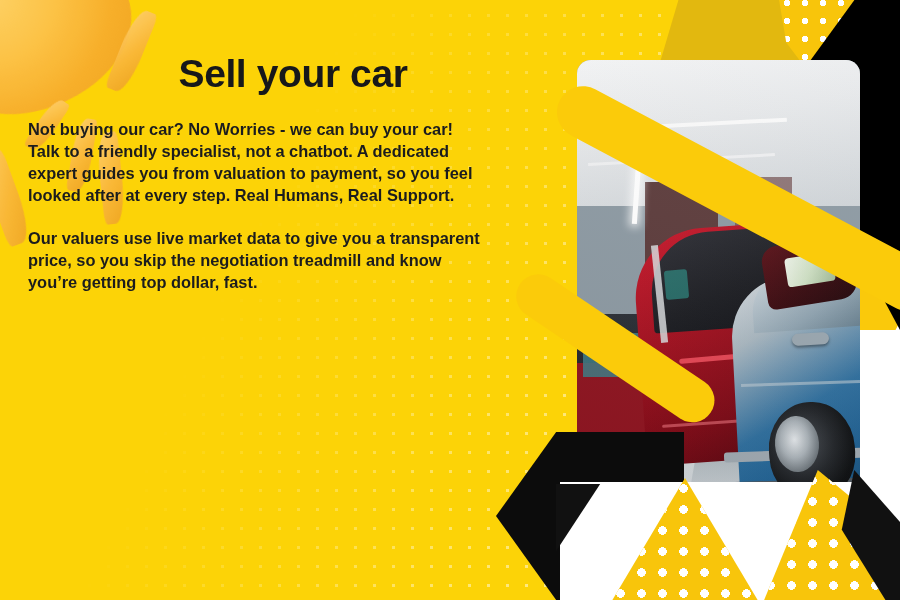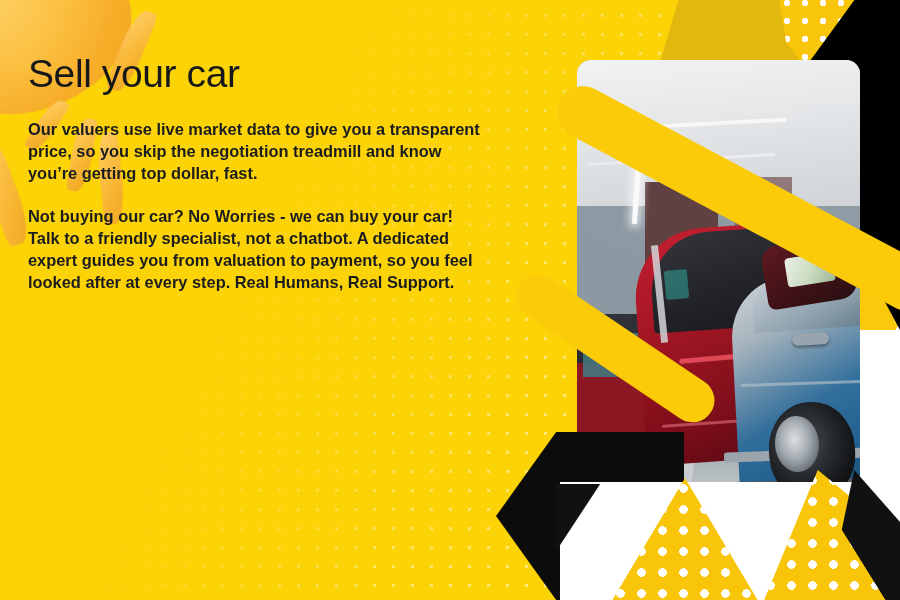--- a/index.html
+++ b/index.html
@@ -272,24 +272,25 @@
 
   
   #content {
     position: absolute;
     left: 28px; top: 54px;
     width: 530px;
   }
   #title {
     margin: 0 0 26px 0;
     font-size: 39px;
-    font-weight: 400;
+    font-weight: 700;
     color: #17181a;
     letter-spacing: -0.4px;
     line-height: 1;
+    text-align: center;
   }
   .para {
     margin: 0 0 21px 0;
     font-size: 16.4px;
     font-weight: 700;
     color: #1b1c1e;
     line-height: 1.34;
     white-space: pre-line;
   }
   .para:last-child { margin-bottom: 0; }
@@ -356,22 +357,22 @@
   <div id="black-arrow"></div>
 
   <div id="bottom-white"></div>
   <div id="black-zig-bl"></div>
   <div id="dot-tri-b1"></div>
   <div id="dot-tri-b2"></div>
   <div id="black-zig-br"></div>
 
   <div id="content">
     <h1 id="title">Sell your car</h1>
-    <p class="para">Our valuers use live market data to give you a transparent
-price, so you skip the negotiation treadmill and know
-you’re getting top dollar, fast.</p>
     <p class="para">Not buying our car? No Worries - we can buy your car!
 Talk to a friendly specialist, not a chatbot. A dedicated
 expert guides you from valuation to payment, so you feel
 looked after at every step. Real Humans, Real Support.</p>
+    <p class="para">Our valuers use live market data to give you a transparent
+price, so you skip the negotiation treadmill and know
+you’re getting top dollar, fast.</p>
   </div>
 
 </div>
 
 </body></html>

